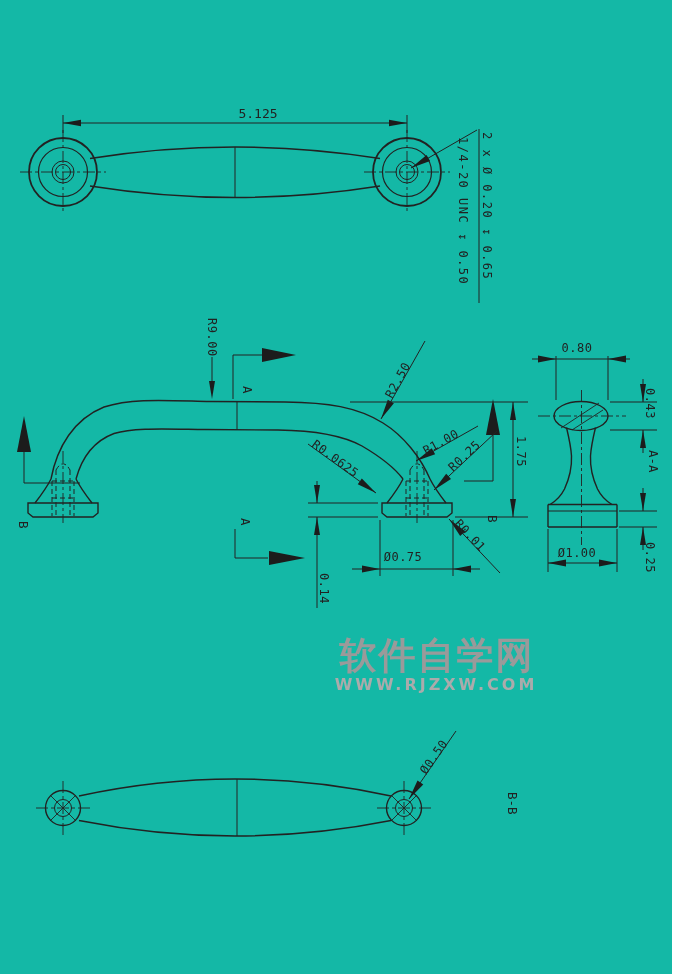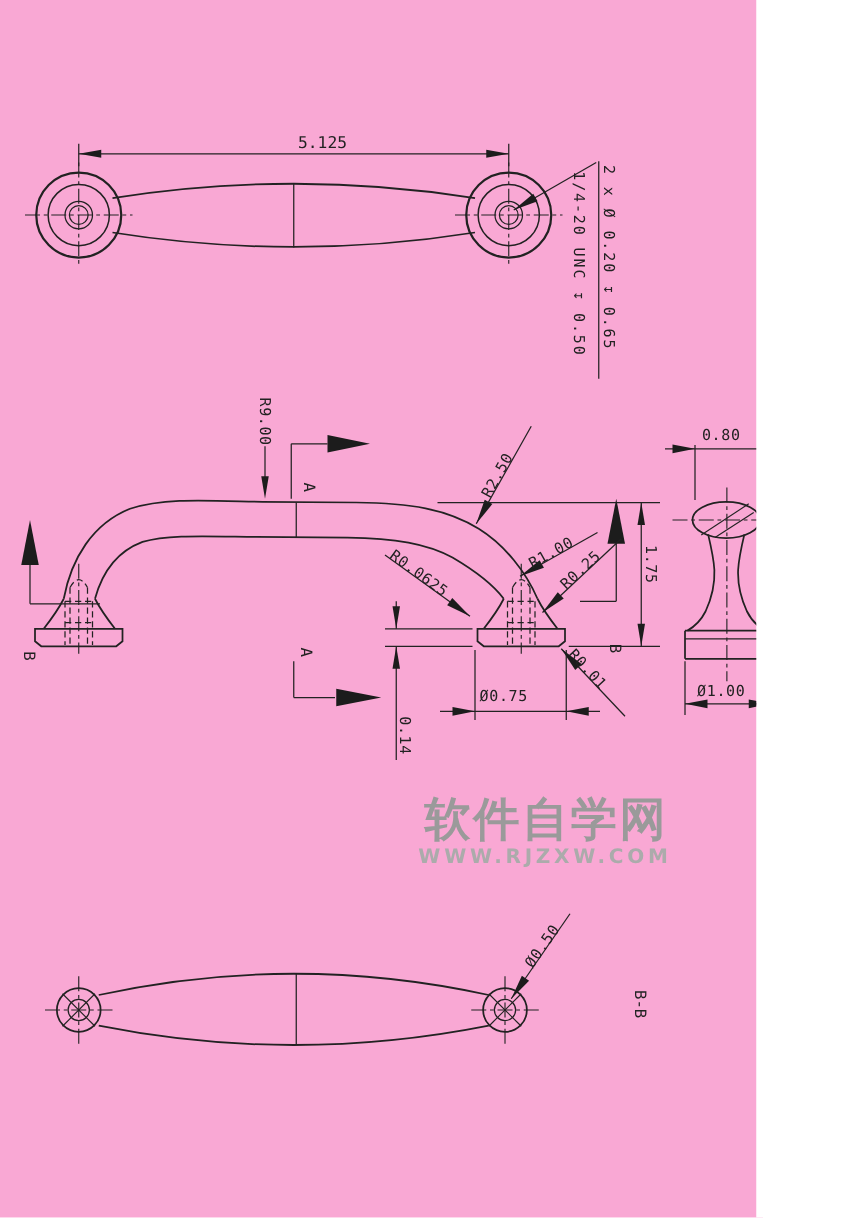--- a/index.html
+++ b/index.html
@@ -1,16 +1,16 @@
 <!DOCTYPE html>
 <html><head>
 <meta charset="utf-8">
 <style>
   html,body{margin:0;padding:0;background:#ffffff;}
-  .page{position:relative;width:605px;height:974px;background:#f9a8d4;overflow:hidden;}
+  .page{position:relative;width:672px;height:974px;background:#14b8a6;overflow:hidden;}
   svg{position:absolute;left:0;top:0;}
   .ln{stroke:#222;fill:none;stroke-width:1.4;stroke-linecap:butt;}
   .thick{stroke-width:1.8;}
   .med{stroke-width:1.2;}
   .thin{stroke:#222;fill:none;stroke-width:1;}
   .hair{stroke:#222;fill:none;stroke-width:0.9;}
   .hidden-ln{stroke:#222;fill:none;stroke-width:1;stroke-dasharray:5 3;}
   .center-ln{stroke:#222;fill:none;stroke-width:0.9;stroke-dasharray:12 3 3 3;}
   .arw{fill:#1c1c1c;stroke:none;}
   text.dim{font-family:"DejaVu Sans Mono","DejaVu Sans",monospace;font-size:12px;fill:#222;letter-spacing:0.5px;}

